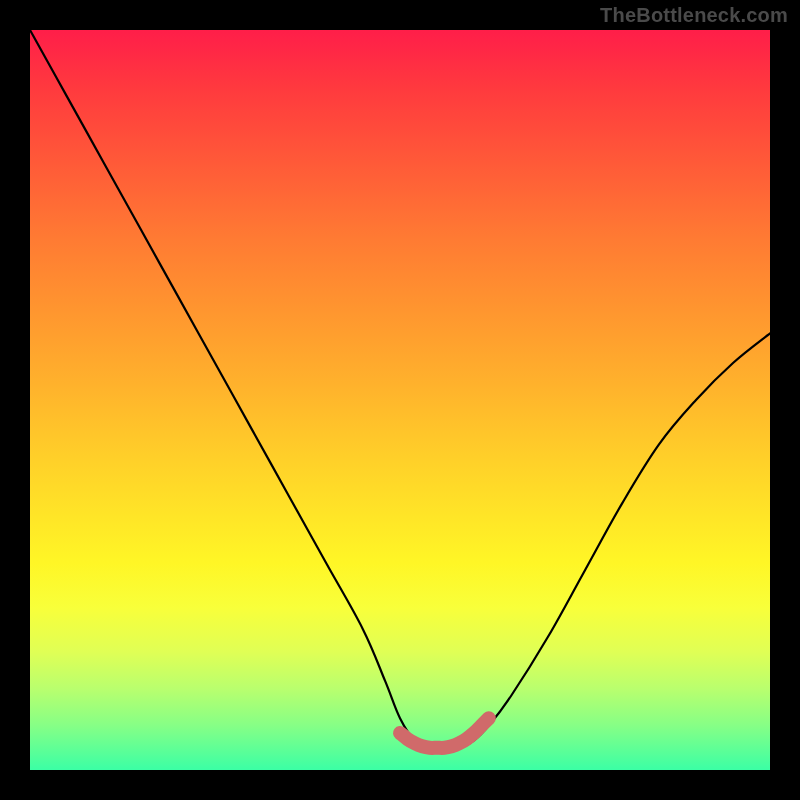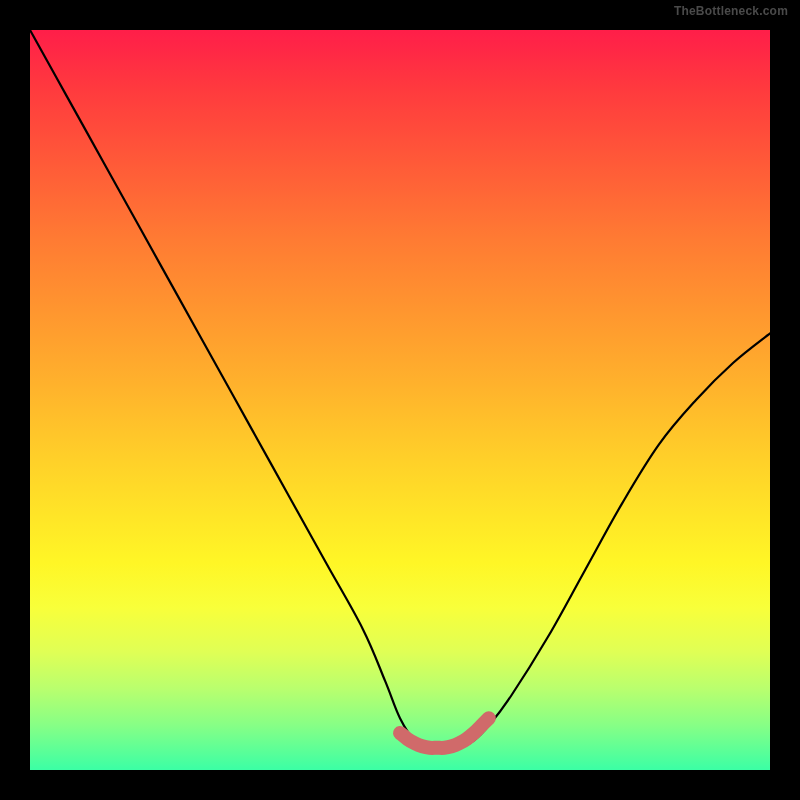--- a/index.html
+++ b/index.html
@@ -15,21 +15,21 @@
     position: relative;
     width: 800px;
     height: 800px;
     background: #000;
   }
   .watermark {
     position: absolute;
     top: 4px;
     right: 12px;
     color: #4a4a4a;
-    font-size: 12px;
+    font-size: 20px;
     font-weight: 600;
     letter-spacing: 0.2px;
     z-index: 10;
     user-select: none;
   }
   .plot {
     position: absolute;
     left: 30px;
     top: 30px;
     width: 740px;

